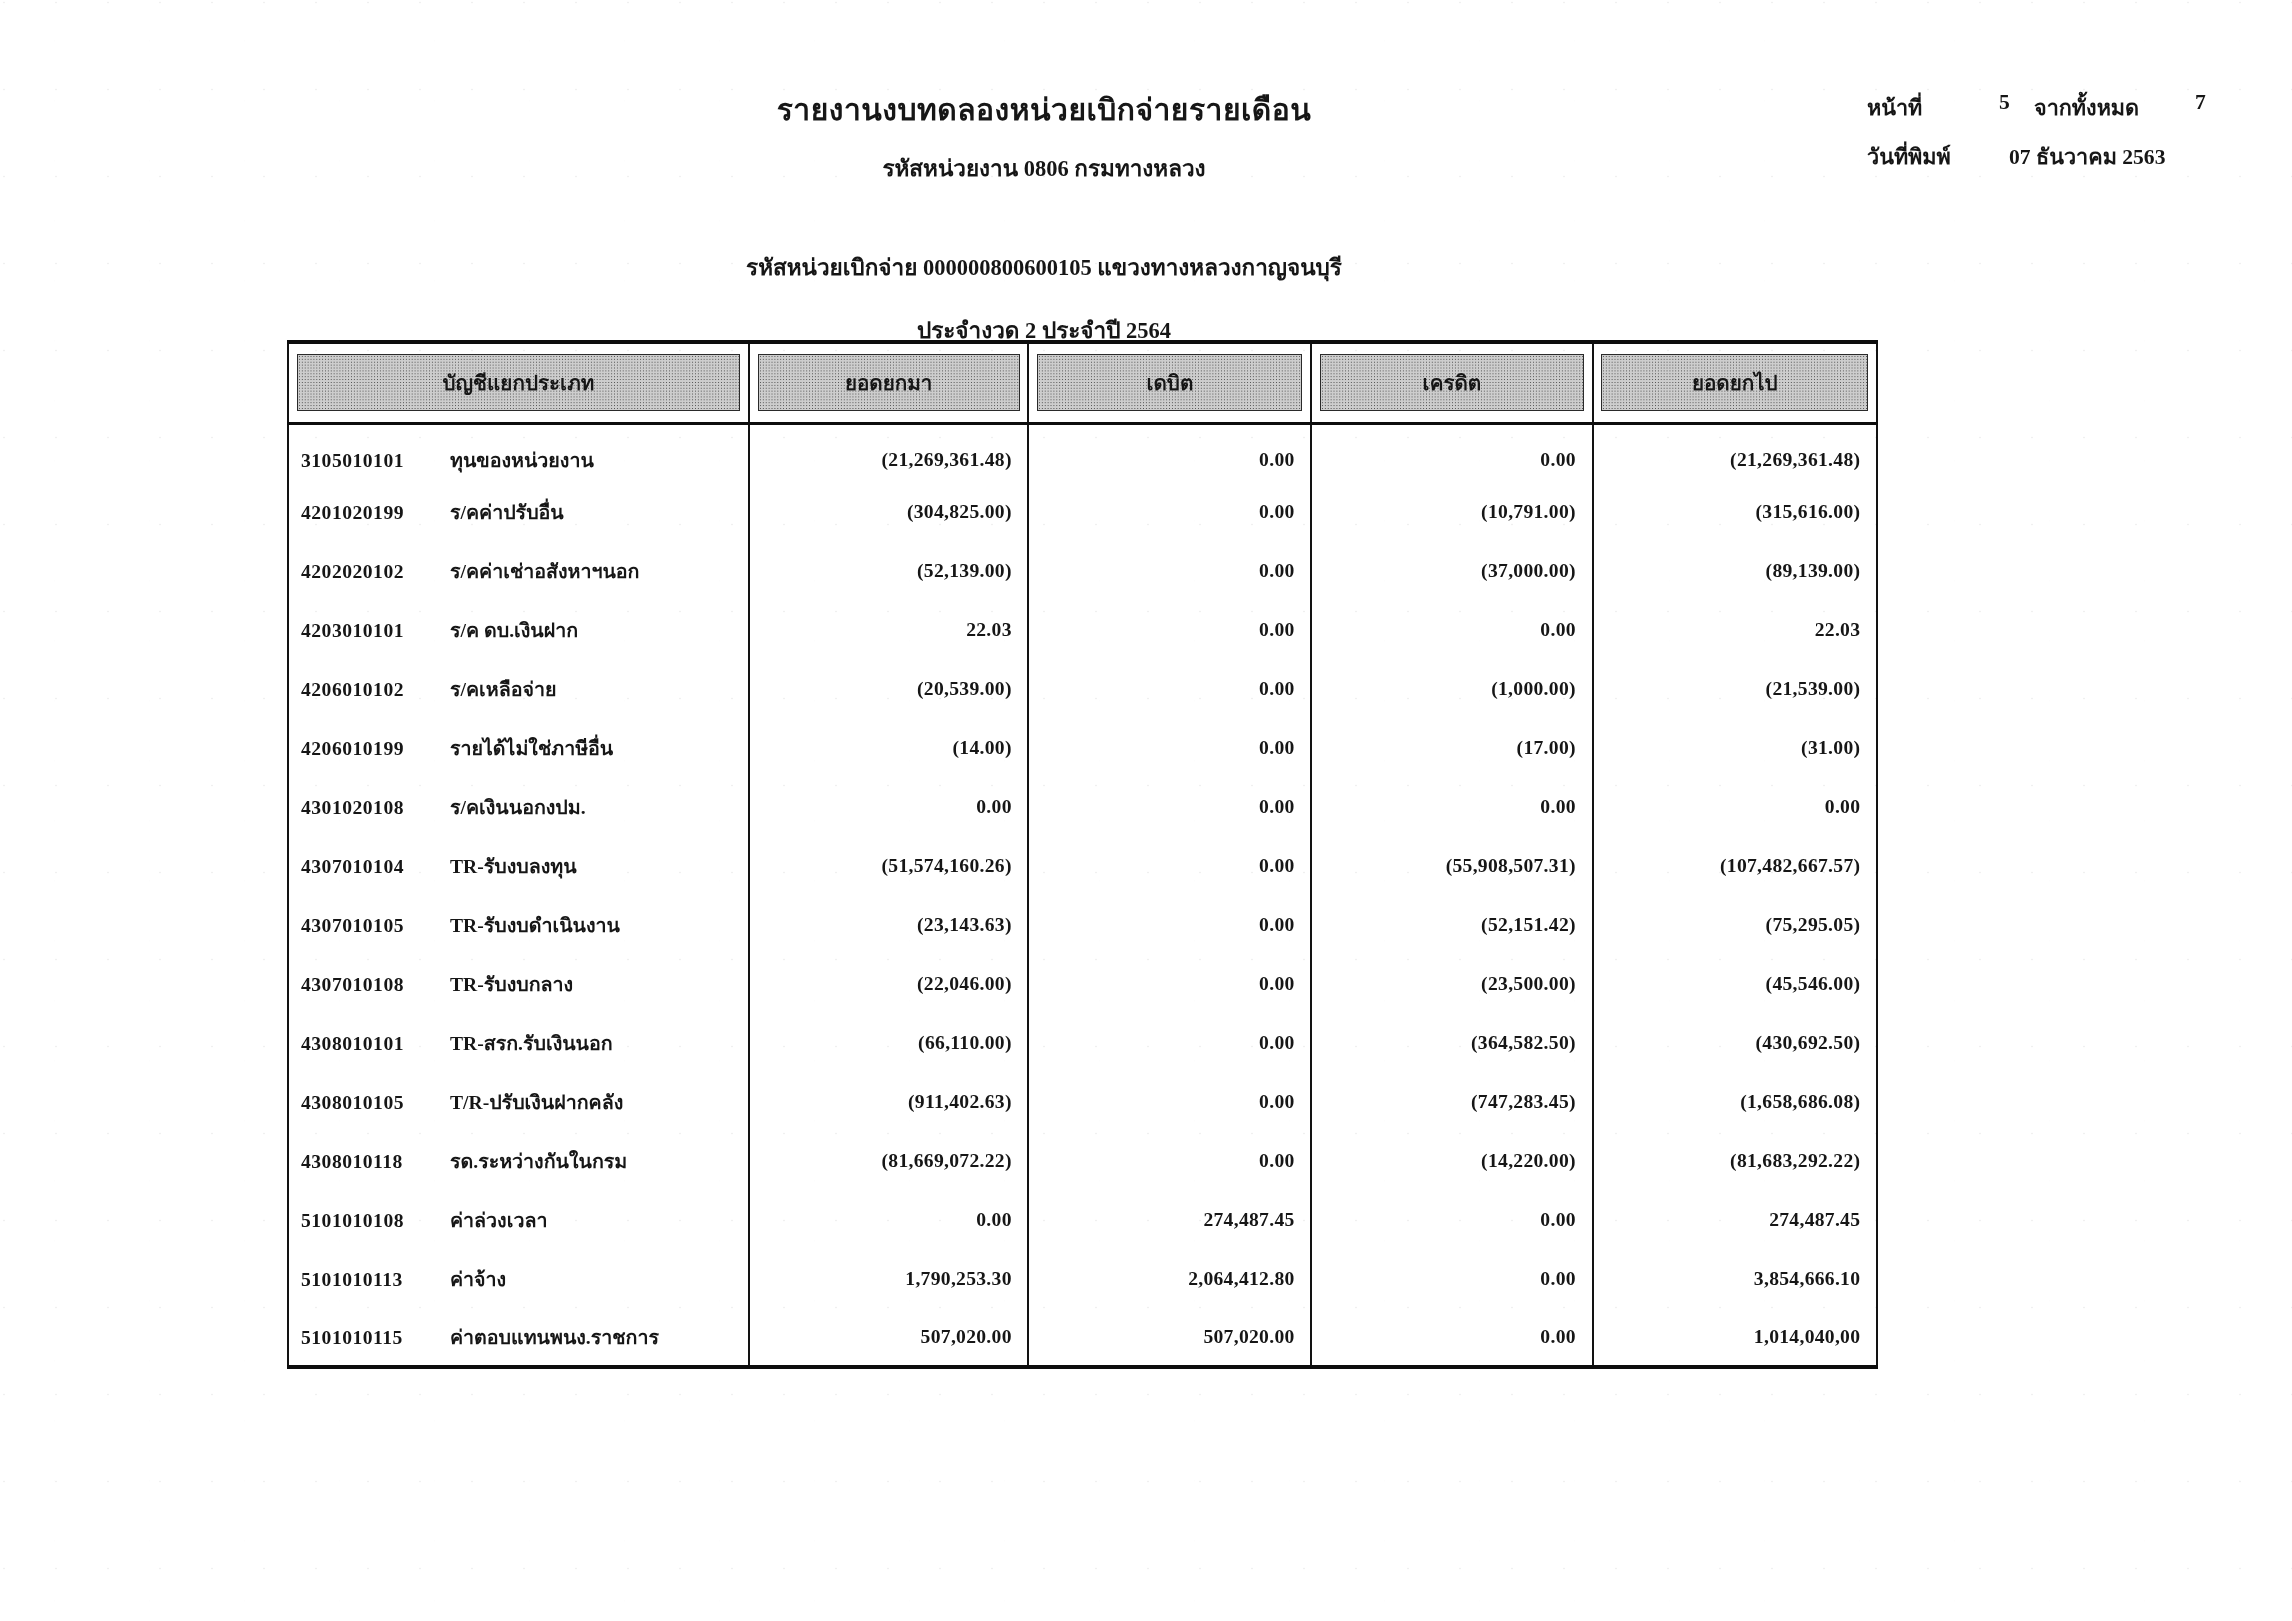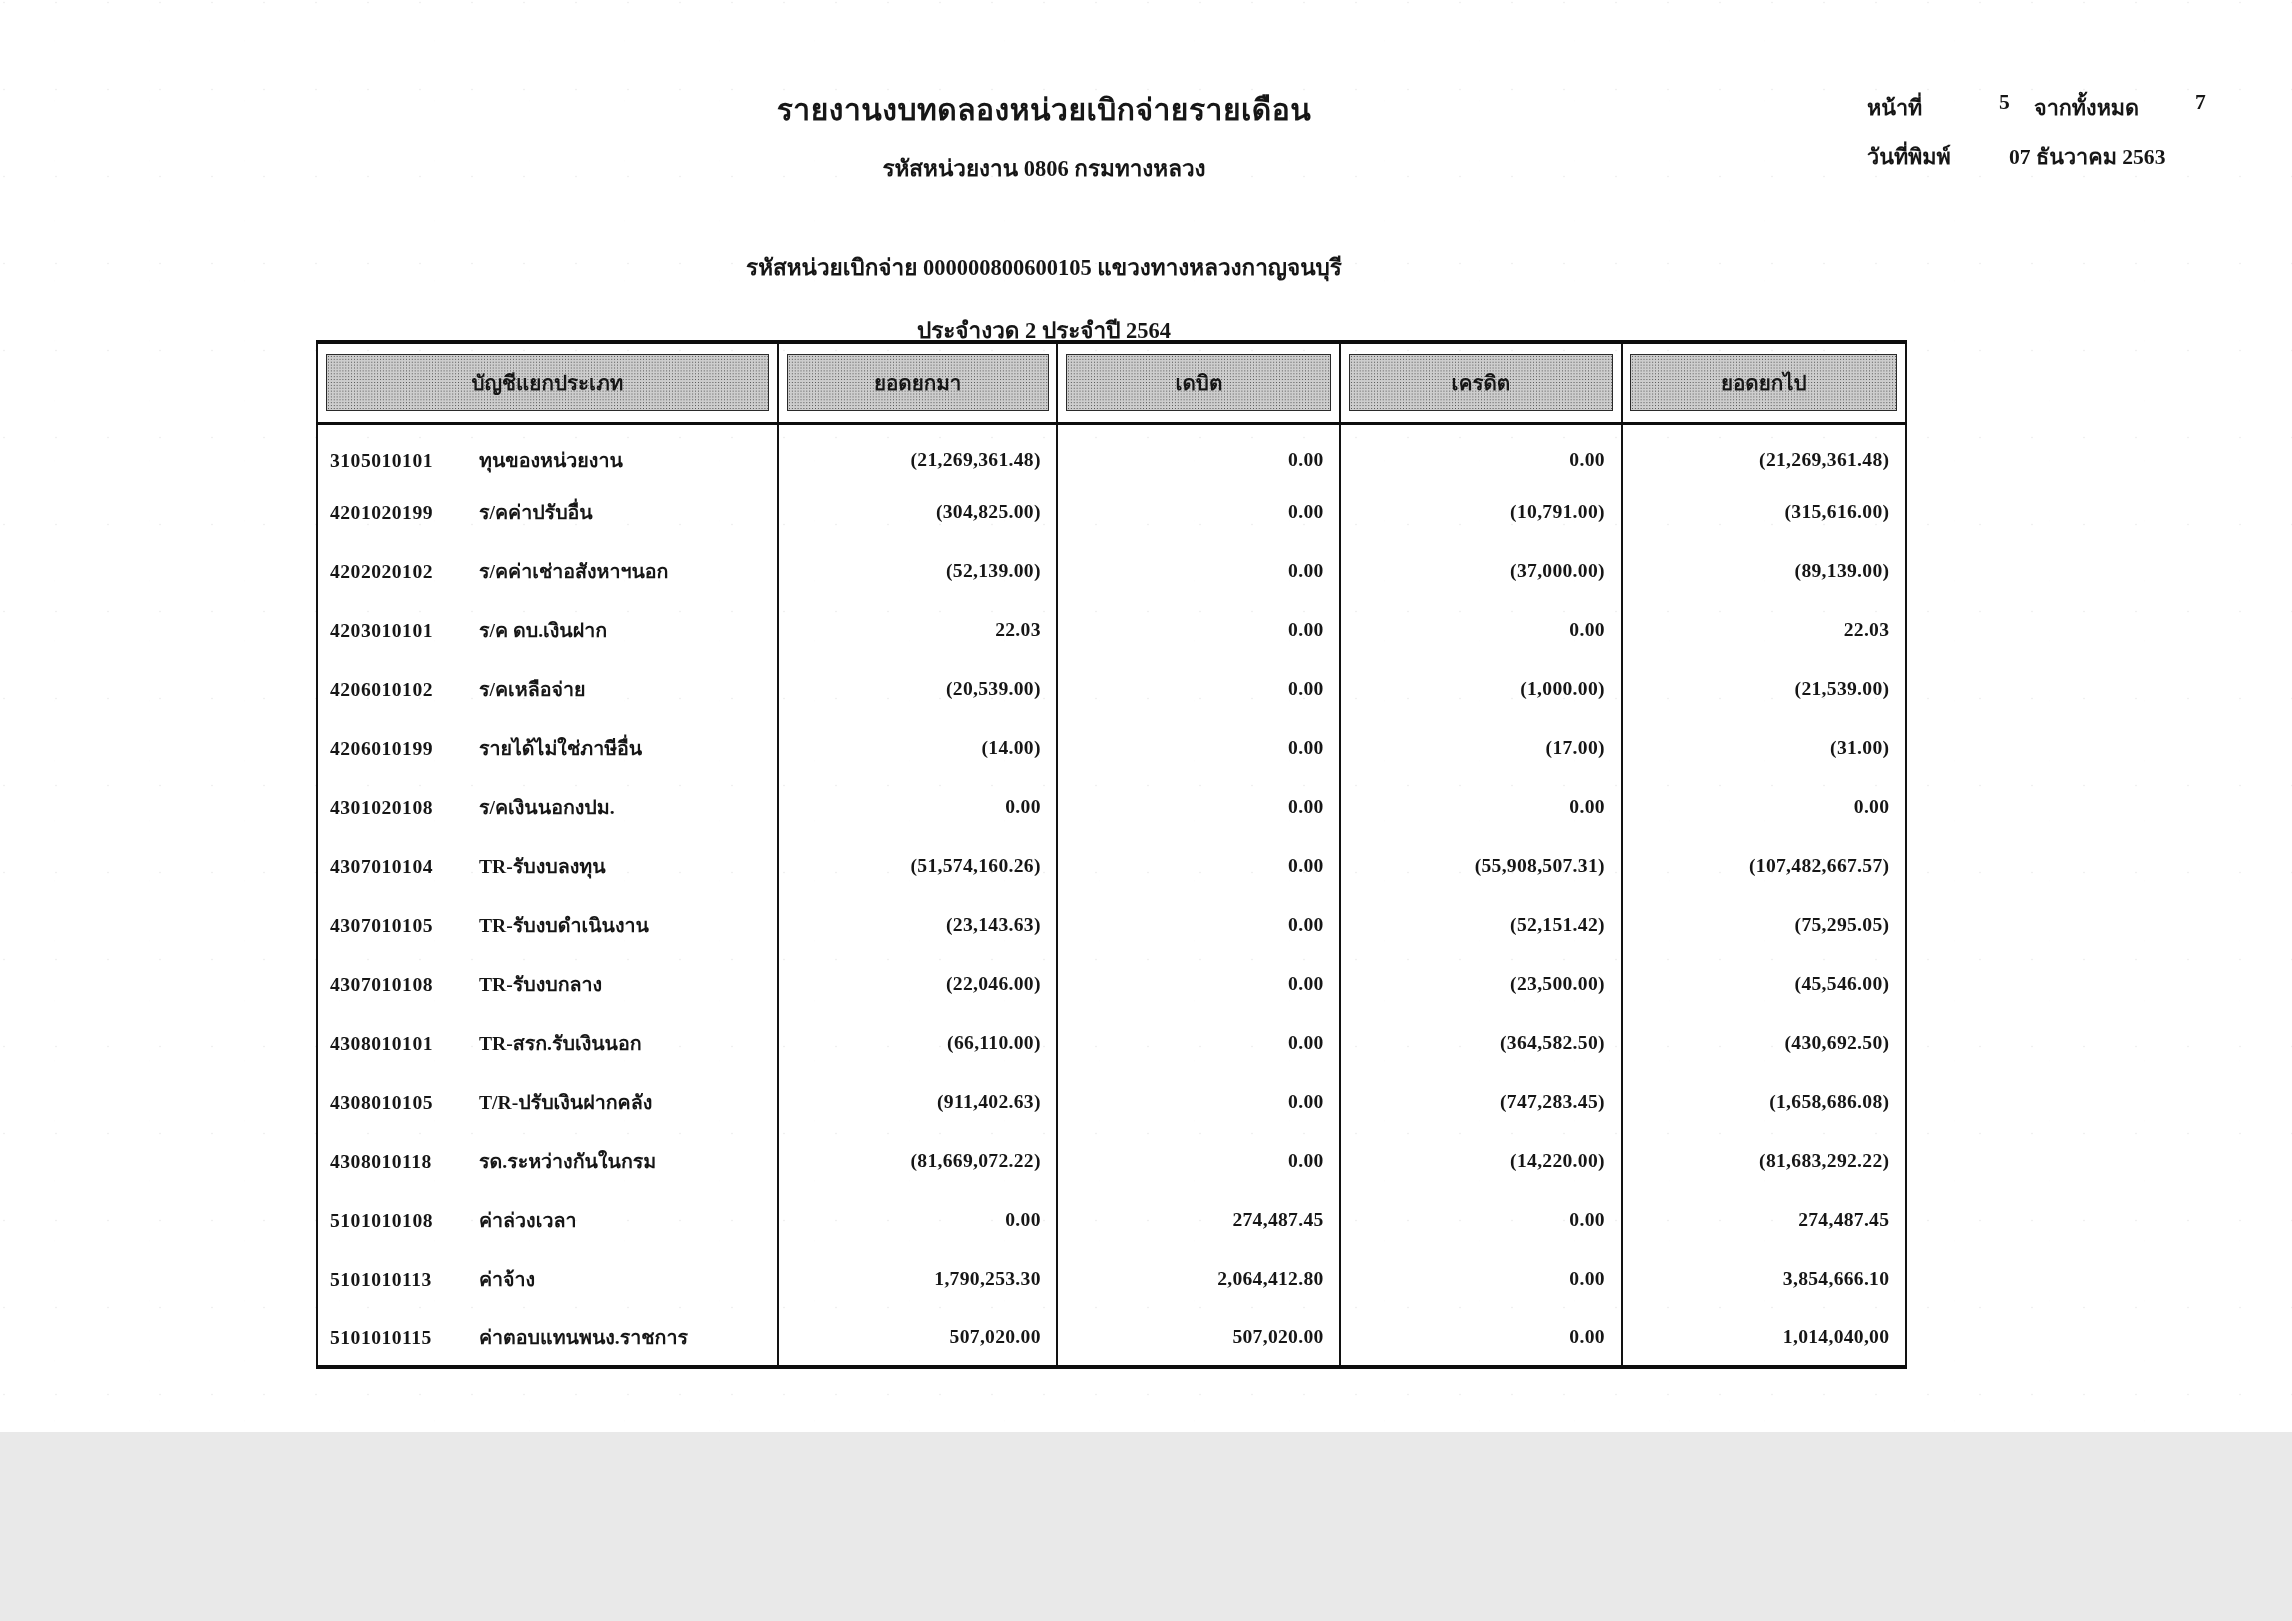--- a/index.html
+++ b/index.html
@@ -1,19 +1,19 @@
 <!DOCTYPE html>
 <html><head>
 <meta charset="utf-8">
 <style>
   * { margin:0; padding:0; box-sizing:border-box; }
   html,body { background:#e9e9e9; }
   .page {
     position:relative;
-    width:2293px; height:1432px;
+    width:2293px; height:1621px;
     margin:0 auto;
     background:#ffffff;
     font-family:"Liberation Serif","DejaVu Serif",serif;
     color:#161616;
     overflow:hidden;
   }
   
   .page::before{
     content:"";
     position:absolute; inset:0;
@@ -38,21 +38,21 @@
     position:absolute; top:90px; left:1867px; width:412px;
     font-size:21.6px; font-weight:700;
   }
   .page-info .row{ display:flex; margin-bottom:13.7px; }
   .page-info .lbl1{ width:108px; }
   .page-info .val1{ width:59px; text-align:center; }
   .page-info .lbl2{ width:147px; }
   .page-info .val2{ width:39px; text-align:center; }
 
   table.report{
-    position:absolute; top:340px; left:316px; width:1591px;
+    position:absolute; top:340px; left:287px; width:1591px;
     border-collapse:collapse; table-layout:fixed;
     border-left:2px solid #121212;
     border-right:2px solid #121212;
     border-top:4.9px solid #0d0d0d;
     border-bottom:4.9px solid #0d0d0d;
   }
   tr.hdr{ height:81px; }
   tr.hdr th{
     border-bottom:3.9px solid #0d0d0d;
     border-left:2px solid #121212;

